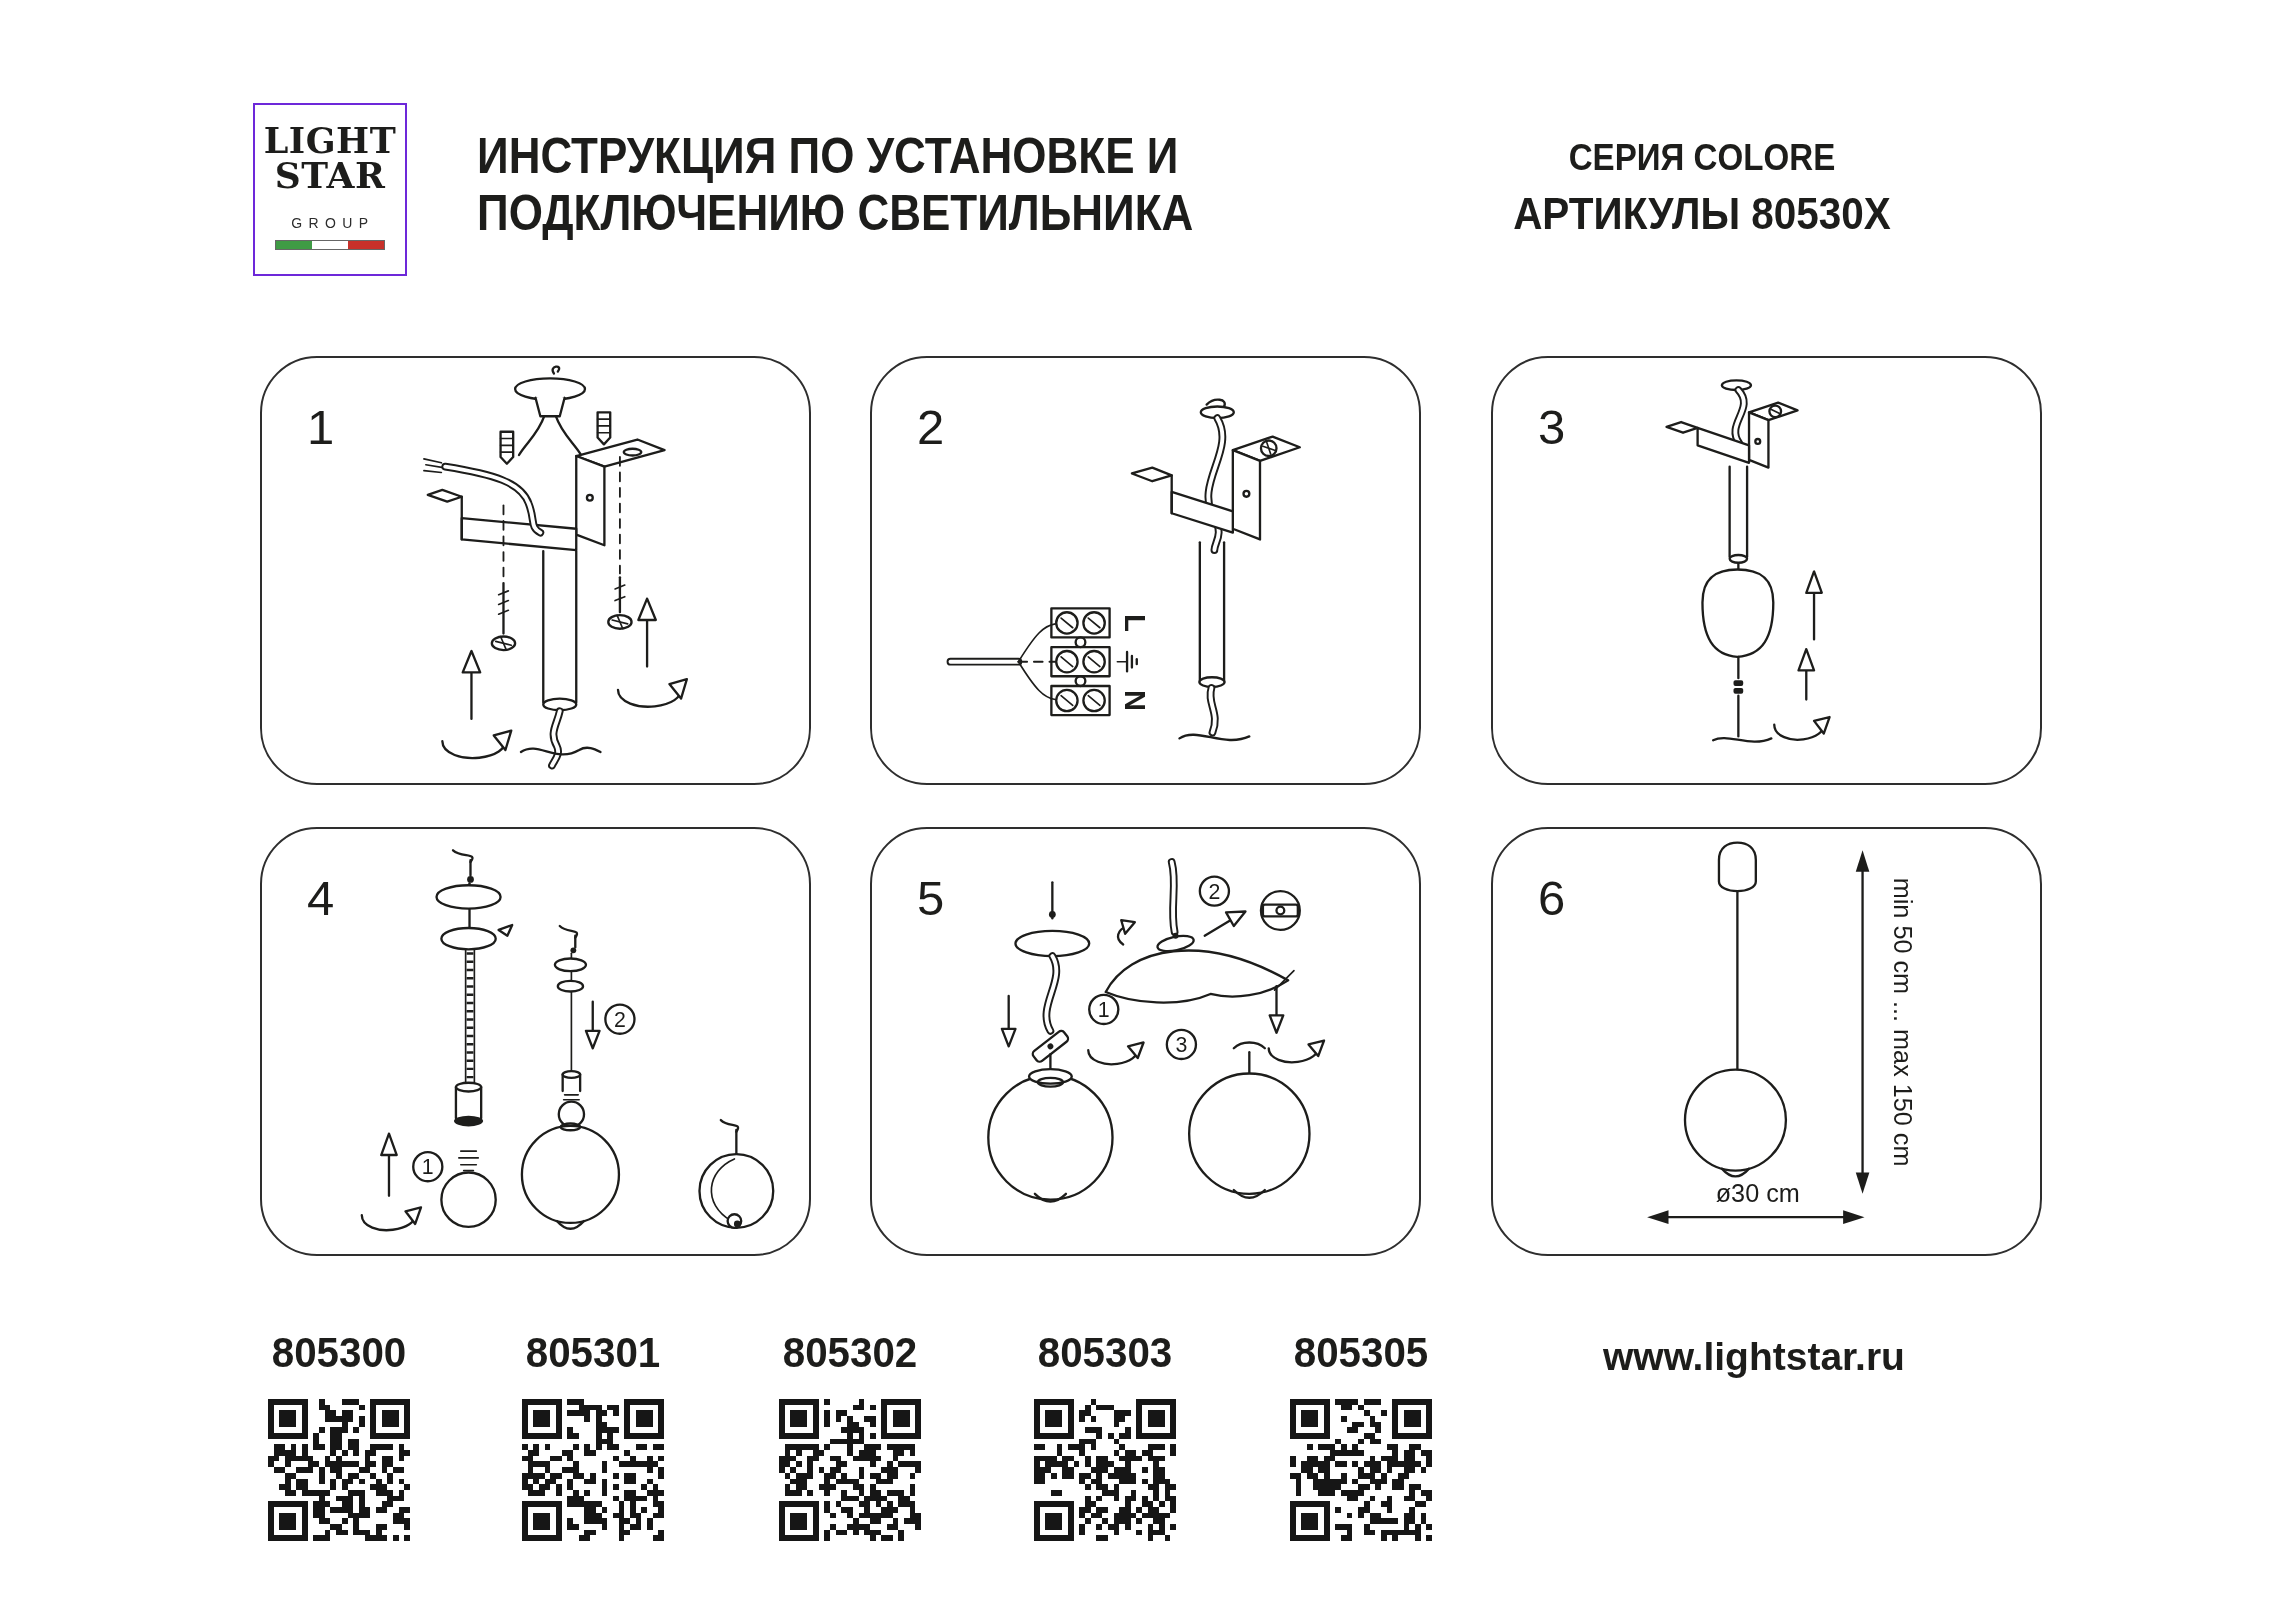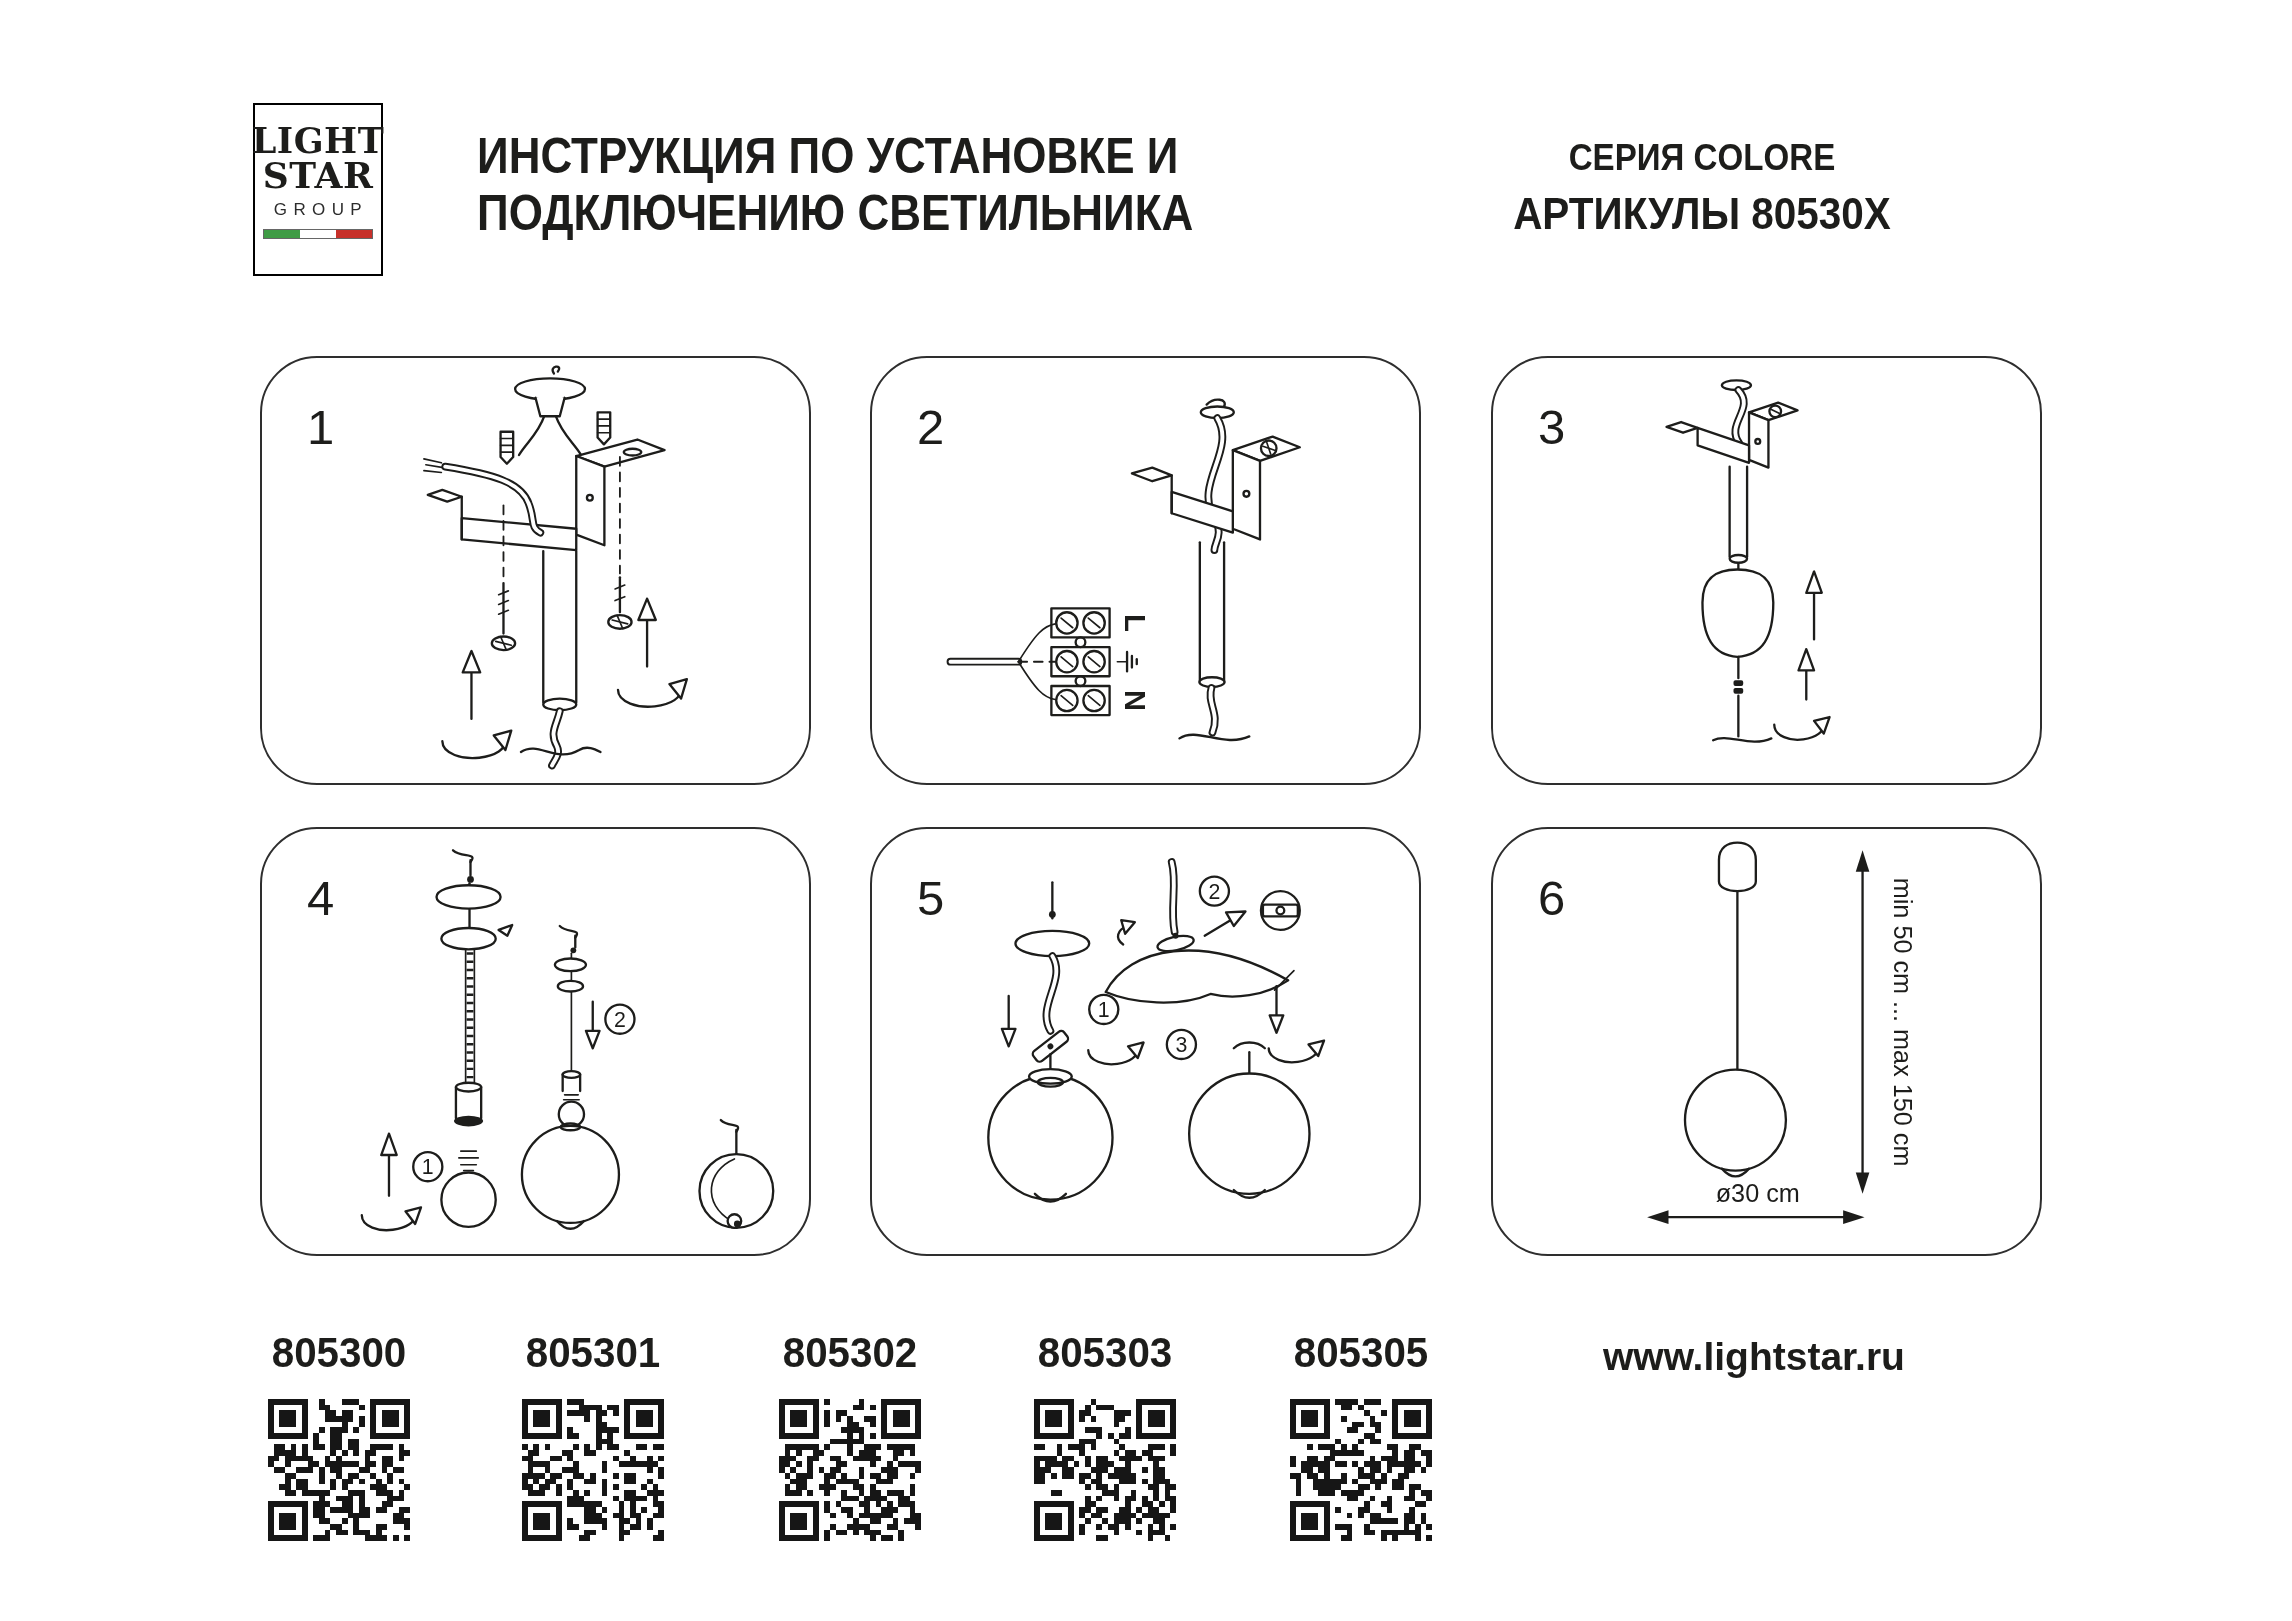--- a/index.html
+++ b/index.html
@@ -1,28 +1,28 @@
 <!DOCTYPE html>
 <html><head>
 <meta charset="utf-8">
 <style>
   html,body { margin:0; padding:0; background:#fff; }
   .page { position:relative; width:2293px; height:1621px; background:#ffffff;
           font-family:"Liberation Sans", sans-serif; color:#1d1d1b; overflow:hidden; }
   .abs { position:absolute; }
 
   
-  .logo-box { position:absolute; left:253px; top:103px; width:130px; height:173px;
-              border:2px solid #000000; box-sizing:border-box; background:#fff;
+  .logo-box { position:absolute; left:253px; top:103px; width:154px; height:173px;
+              border:2px solid #6d28d9; box-sizing:border-box; background:#fff;
               display:flex; flex-direction:column; align-items:center; justify-content:flex-start; }
   .logo-light { font-family:"DejaVu Serif", serif; font-weight:700; font-size:35px; line-height:1;
                 margin-top:17.6px; letter-spacing:0.5px; }
   .logo-star  { font-family:"DejaVu Serif", serif; font-weight:700; font-size:36px; line-height:0.95;
                 letter-spacing:0.5px; }
-  .logo-group { font-size:17px; letter-spacing:6.4px; margin-top:8px; padding-left:5.9px; color:#2c2c2c;text-align:right; }
+  .logo-group { font-size:14px; letter-spacing:6.4px; margin-top:23px; padding-left:5.9px; color:#2c2c2c;text-align:right; }
   .flag { width:108px; height:8.8px; margin-top:8.8px; border:1px solid #666; display:flex; box-sizing:content-box; }
   .flag span { flex:1 1 33%; height:100%; }
 
   .title { position:absolute; left:477px; top:128px; font-size:50px; font-weight:700;
            line-height:57px; transform:scaleX(0.88); transform-origin:left top; white-space:nowrap; }
   .hdr-right { position:absolute; left:1457px; top:0; width:490px; text-align:center; }
   .series   { position:absolute; left:0; top:137px; width:490px; font-size:36px; font-weight:700;
               transform:scaleX(0.92); }
   .articles { position:absolute; left:0; top:189px; width:490px; font-size:44px; font-weight:700;
               transform:scaleX(0.92); }

